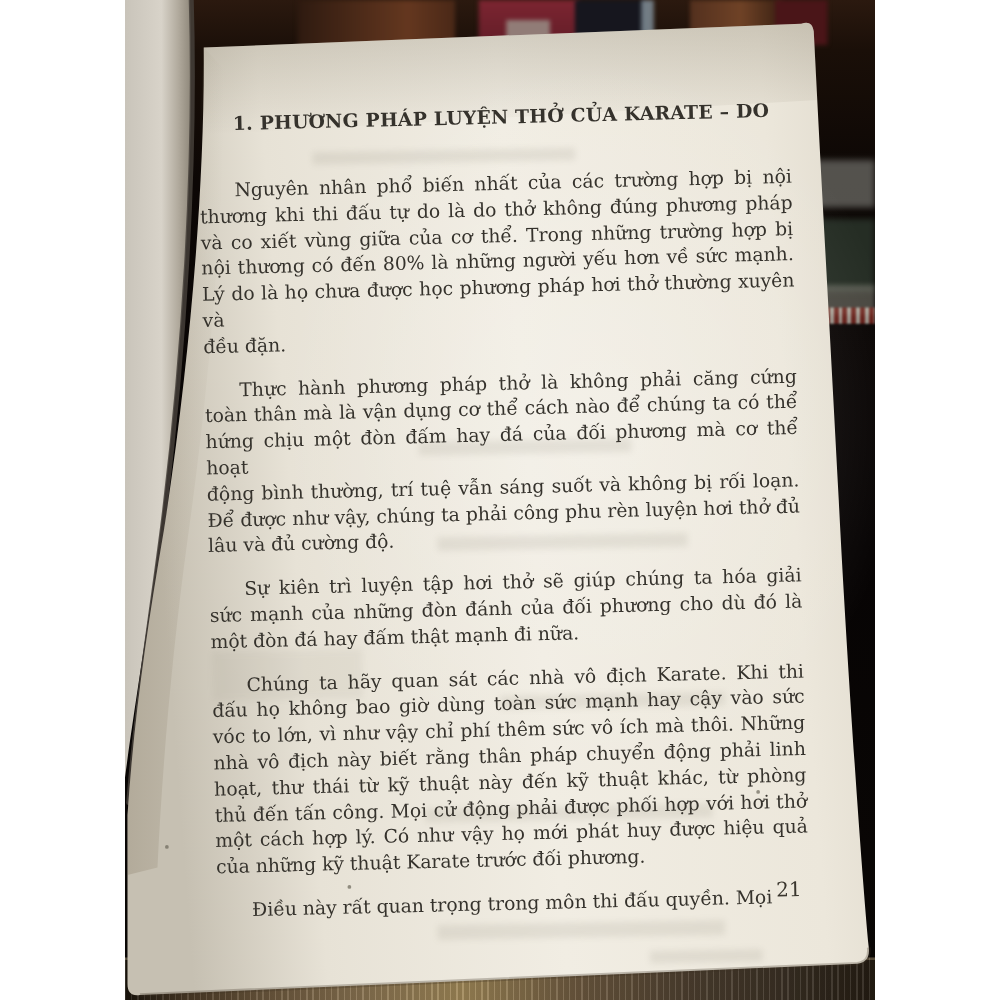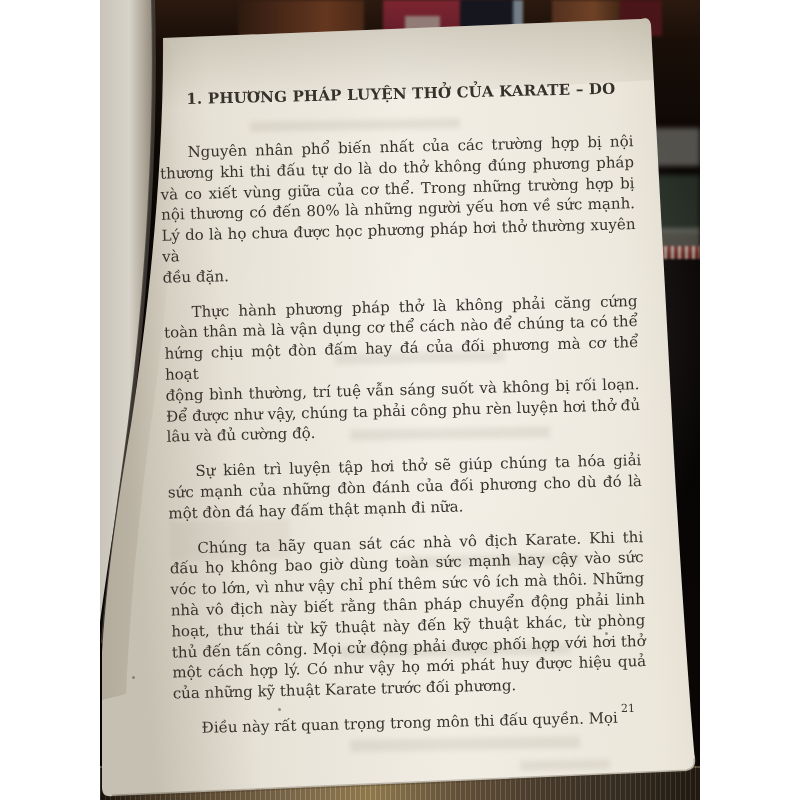--- a/index.html
+++ b/index.html
@@ -34,21 +34,21 @@
              background:radial-gradient(ellipse 360px 420px at 62% 42%,rgba(255,255,255,.22),rgba(255,255,255,0) 70%);}
   
   .text-block{position:absolute;z-index:4;left:58px;top:86px;width:474px;
               transform:rotate(-1.4deg);transform-origin:30px 0;color:var(--ink,#35322c);}
   .title{font-weight:bold;font-size:15px;letter-spacing:.2px;margin:4px 0 0 28px;white-space:nowrap;}
   .body-text{margin-top:34px;}
   .para + .para{margin-top:14px;}
   .ln{font-size:15px;line-height:20.8px;text-align:justify;text-align-last:justify;white-space:normal;}
   .ln.first{text-indent:28px;}
   .ln.last{text-align-last:left;}
-  .page-number{position:absolute;z-index:4;left:521px;top:702px;font-size:11px;color:#3a362e;
+  .page-number{position:absolute;z-index:4;left:521px;top:702px;font-size:16px;color:#3a362e;
                transform:rotate(-1deg);}
   
   .ghost{position:absolute;z-index:3;background:#7d7868;opacity:.13;filter:blur(2.5px);transform:rotate(-1deg);}
   .speck{position:absolute;z-index:4;width:3px;height:3px;border-radius:50%;background:#6b665a;opacity:.7;}
 </style>
 </head>
 <body>
 
 <div id="app">
   <div class="photo">

